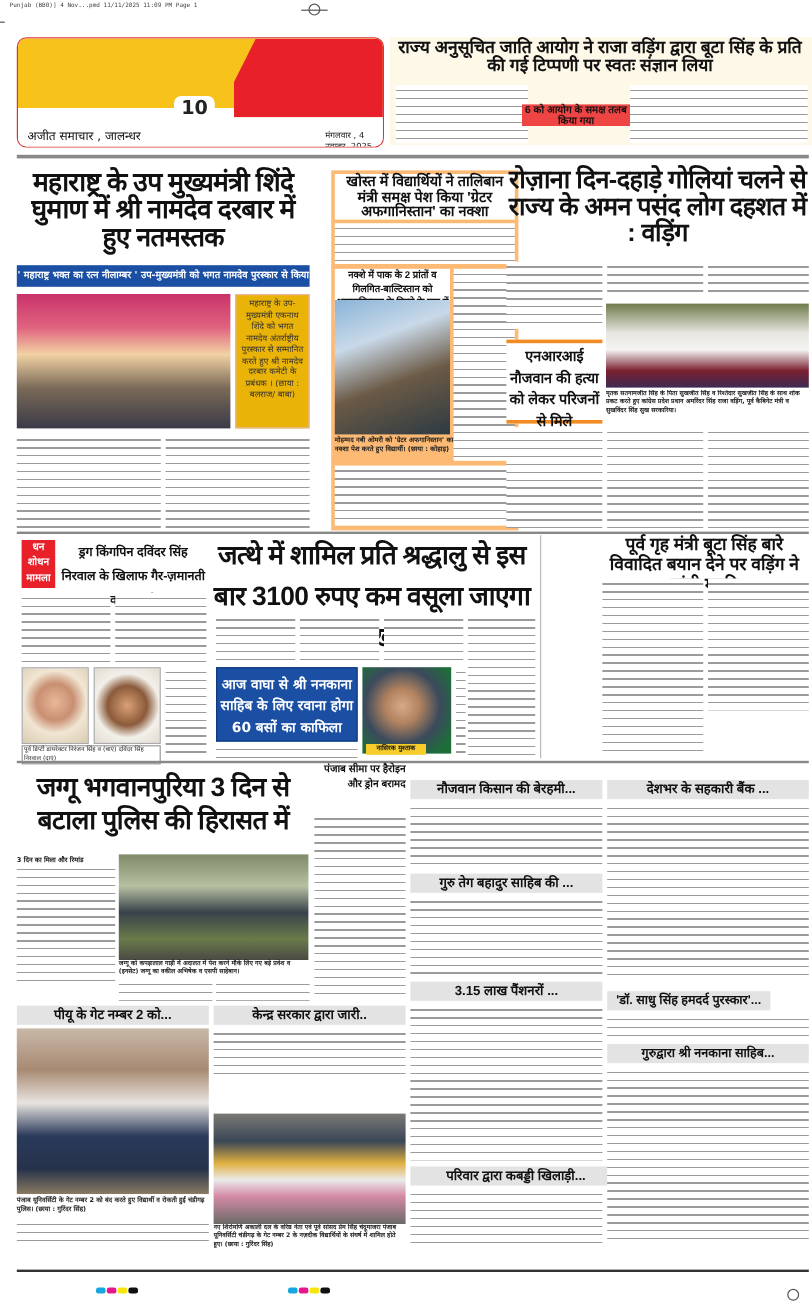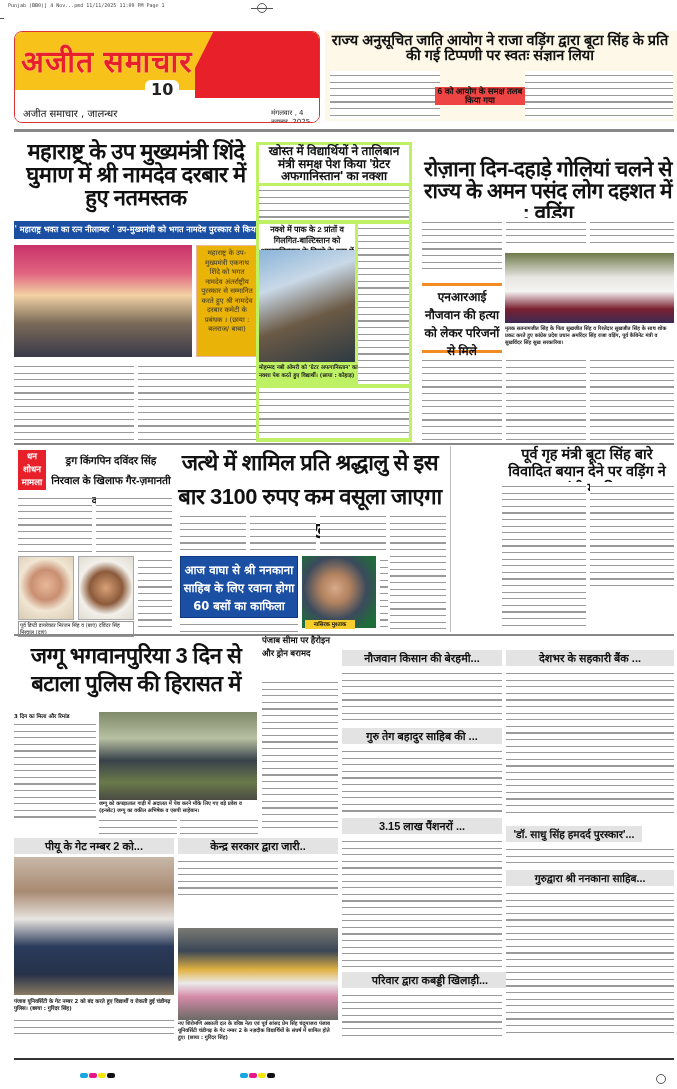--- a/index.html
+++ b/index.html
@@ -35,21 +35,20 @@
 <body>
 
 <div class="abs slug">Punjab (BB0)] 4 Nov...pmd  11/11/2025  11:09 PM  Page 1</div>
 <div class="abs crop-mark" style="left:251px;top:8px;"></div>
 <div class="abs reg" style="left:257px;top:3px;"></div>
 <div class="abs" style="left:0;top:18px;width:4px;height:1px;background:#555;"></div>
 
 <div class="abs masthead">
   <div class="abs mh-yellow"></div>
   <div class="abs mh-red"></div>
-  <div class="abs mh-title">अजीत समाचार</div>
   <div class="abs mh-bottom"></div>
   <div class="abs mh-city">अजीत समाचार , जालन्धर</div>
   <div class="abs mh-page">10</div>
   <div class="abs mh-date">मंगलवार , 4 नवम्बर, 2025</div>
 </div>
 <div class="abs hr-grey" style="left:14px;top:129px;width:660px;"></div>
 
 <div class="abs" style="left:325px;top:31px;width:352px;height:90px;background:#fdf8e8;">
   <div class="hd abs" style="left:5px;top:2px;width:340px;font-size:14.5px;text-align:center;">राज्य अनुसूचित जाति आयोग ने राजा वड़िंग द्वारा बूटा सिंह के प्रति की गई टिप्पणी पर स्वतः संज्ञान लिया</div>
   <div class="abs body-txt lines" style="left:5px;top:40px;width:110px;height:48px;"></div>
@@ -59,31 +58,31 @@
 
 <div class="abs" style="left:14px;top:140px;width:244px;">
   <div class="hd" style="font-size:22px;text-align:center;letter-spacing:-0.5px;">महाराष्ट्र के उप मुख्यमंत्री शिंदे घुमाण में श्री नामदेव दरबार में हुए नतमस्तक</div>
 </div>
 <div class="abs bluebar" style="left:14px;top:221px;width:244px;height:18px;font-size:8px;line-height:18px;overflow:hidden;">' महाराष्ट्र भक्त का रत्न नीलाम्बर ' उप-मुख्यमंत्री को भगत नामदेव पुरस्कार से किया सम्मानित</div>
 <div class="abs photo" style="left:14px;top:245px;width:178px;height:112px;background:linear-gradient(180deg,#c9326a 0%,#e0637f 25%,#f2d2a4 45%,#7a6a58 70%,#3a3a48 100%);"></div>
 <div class="abs sidebox" style="left:196px;top:245px;width:62px;height:112px;">महाराष्ट्र के उप-मुख्यमंत्री एकनाथ शिंदे को भगत नामदेव अंतर्राष्ट्रीय पुरस्कार से सम्मानित करते हुए श्री नामदेव दरबार कमेटी के प्रबंधक । (छाया : बलराज/ बाबा)</div>
 <div class="abs body-txt lines" style="left:14px;top:362px;width:120px;height:78px;"></div>
 <div class="abs body-txt lines" style="left:138px;top:362px;width:120px;height:78px;"></div>
 
-<div class="abs" style="left:256px;top:142px;width:156px;height:300px;background:#bef264;">
+<div class="abs" style="left:276px;top:142px;width:156px;height:300px;background:#fdba74;">
   <div class="hd abs" style="left:3px;top:3px;width:150px;font-size:12px;text-align:center;background:#fff;">खोस्त में विद्यार्थियों ने तालिबान मंत्री समक्ष पेश किया 'ग्रेटर अफगानिस्तान' का नक्शा</div>
   <div class="abs body-txt lines" style="left:3px;top:44px;width:150px;height:34px;"></div>
   <div class="abs hd" style="left:3px;top:82px;width:96px;font-size:8px;text-align:center;background:#fff;line-height:11px;">नक्शे में पाक के 2 प्रांतों व गिलगित-बाल्टिस्तान को अफगानिस्तान के हिस्से के रूप में दर्शाया</div>
   <div class="abs photo" style="left:3px;top:108px;width:96px;height:112px;background:linear-gradient(160deg,#8ab4d8 0%,#c9d9e8 30%,#6b5a46 60%,#2d3a42 100%);"></div>
   <div class="abs caption" style="left:3px;top:222px;width:100px;font-weight:bold;font-size:5.6px;line-height:7.5px;">मोहम्मद नबी ओमरी को 'ग्रेटर अफगानिस्तान' का नक्शा पेश करते हुए विद्यार्थी। (छाया : कोहाड़)</div>
   <div class="abs body-txt lines" style="left:102px;top:82px;width:51px;height:160px;"></div>
   <div class="abs body-txt lines" style="left:3px;top:246px;width:150px;height:50px;"></div>
 </div>
 
-<div class="abs" style="left:422px;top:158px;width:252px;">
+<div class="abs" style="left:422px;top:140px;width:252px;">
   <div class="hd" style="font-size:21px;text-align:center;letter-spacing:-0.5px;">रोज़ाना दिन-दहाड़े गोलियां चलने से राज्य के अमन पसंद लोग दहशत में : वड़िंग</div>
 </div>
 <div class="abs body-txt lines" style="left:422px;top:218px;width:80px;height:56px;"></div>
 <div class="abs body-txt lines" style="left:506px;top:218px;width:80px;height:30px;"></div>
 <div class="abs body-txt lines" style="left:590px;top:218px;width:84px;height:30px;"></div>
 <div class="abs orangebox" style="left:422px;top:283px;width:80px;height:70px;font-size:12px;line-height:18px;padding-top:2px;">एनआरआई नौजवान की हत्या को लेकर परिजनों से मिले</div>
 <div class="abs photo" style="left:505px;top:253px;width:169px;height:70px;background:linear-gradient(180deg,#6e7a4a 0%,#e8e6e2 35%,#f4f4f2 55%,#7a2030 80%,#3d2a52 100%);"></div>
 <div class="abs caption" style="left:505px;top:325px;width:169px;font-weight:bold;font-size:5.2px;line-height:7px;height:28px;overflow:hidden;">मृतक सतनामजीत सिंह के पिता सुखजीत सिंह व रिश्तेदार सुखजीत सिंह के साथ शोक प्रकट करते हुए कांग्रेस प्रदेश प्रधान अमरिंदर सिंह राजा वड़िंग, पूर्व कैबिनेट मंत्री व सुखविंदर सिंह सुख सरकारिया।</div>
 <div class="abs body-txt lines" style="left:422px;top:356px;width:80px;height:84px;"></div>
 <div class="abs body-txt lines" style="left:506px;top:356px;width:80px;height:84px;"></div>
@@ -119,21 +118,21 @@
 <div class="abs hr-grey" style="left:14px;top:634px;width:660px;height:2px;"></div>
 
 <div class="abs hd" style="left:14px;top:642px;width:244px;font-size:22px;text-align:center;line-height:28px;letter-spacing:-0.5px;">जग्गू भगवानपुरिया 3 दिन से बटाला पुलिस की हिरासत में</div>
 <div class="abs" style="left:14px;top:712px;width:80px;font-size:5.5px;font-weight:bold;color:#111;">3 दिन का मिला और रिमांड</div>
 <div class="abs body-txt lines" style="left:14px;top:720px;width:82px;height:100px;"></div>
 <div class="abs photo" style="left:99px;top:712px;width:158px;height:88px;background:linear-gradient(180deg,#7e8a6a 0%,#b8c0a2 30%,#38424a 55%,#6a7a4a 80%,#4a4a44 100%);"></div>
 <div class="abs caption" style="left:99px;top:800px;width:158px;font-weight:bold;font-size:5.2px;line-height:7px;">जग्गू को कपड़ालाल गाड़ी में अदालत में पेश करने मौके लिए गए बड़े प्रवेश व (इनसेट) जग्गू का वकील अभिषेक व एसपी साहेबान।</div>
 <div class="abs body-txt lines" style="left:99px;top:816px;width:78px;height:18px;"></div>
 <div class="abs body-txt lines" style="left:180px;top:816px;width:78px;height:18px;"></div>
 
-<div class="abs hd" style="left:262px;top:634px;width:76px;font-size:8.5px;text-align:left;line-height:13px;">पंजाब सीमा पर हैरोइन और ड्रोन बरामद</div>
+<div class="abs hd" style="left:262px;top:634px;width:76px;font-size:8.5px;text-align:right;line-height:13px;">पंजाब सीमा पर हैरोइन और ड्रोन बरामद</div>
 <div class="abs body-txt lines" style="left:262px;top:678px;width:76px;height:154px;"></div>
 
 <div class="abs section-bar" style="left:342px;top:650px;width:160px;height:16px;font-size:11px;line-height:16px;">नौजवान किसान की बेरहमी...</div>
 <div class="abs body-txt lines" style="left:342px;top:669px;width:160px;height:52px;"></div>
 
 <div class="abs section-bar" style="left:342px;top:728px;width:160px;height:16px;font-size:11px;line-height:16px;">गुरु तेग बहादुर साहिब की ...</div>
 <div class="abs body-txt lines" style="left:342px;top:747px;width:160px;height:66px;"></div>
 
 <div class="abs section-bar" style="left:342px;top:818px;width:160px;height:16px;font-size:11px;line-height:16px;">3.15 लाख पैंशनरों ...</div>
 <div class="abs body-txt lines" style="left:342px;top:837px;width:160px;height:130px;"></div>

